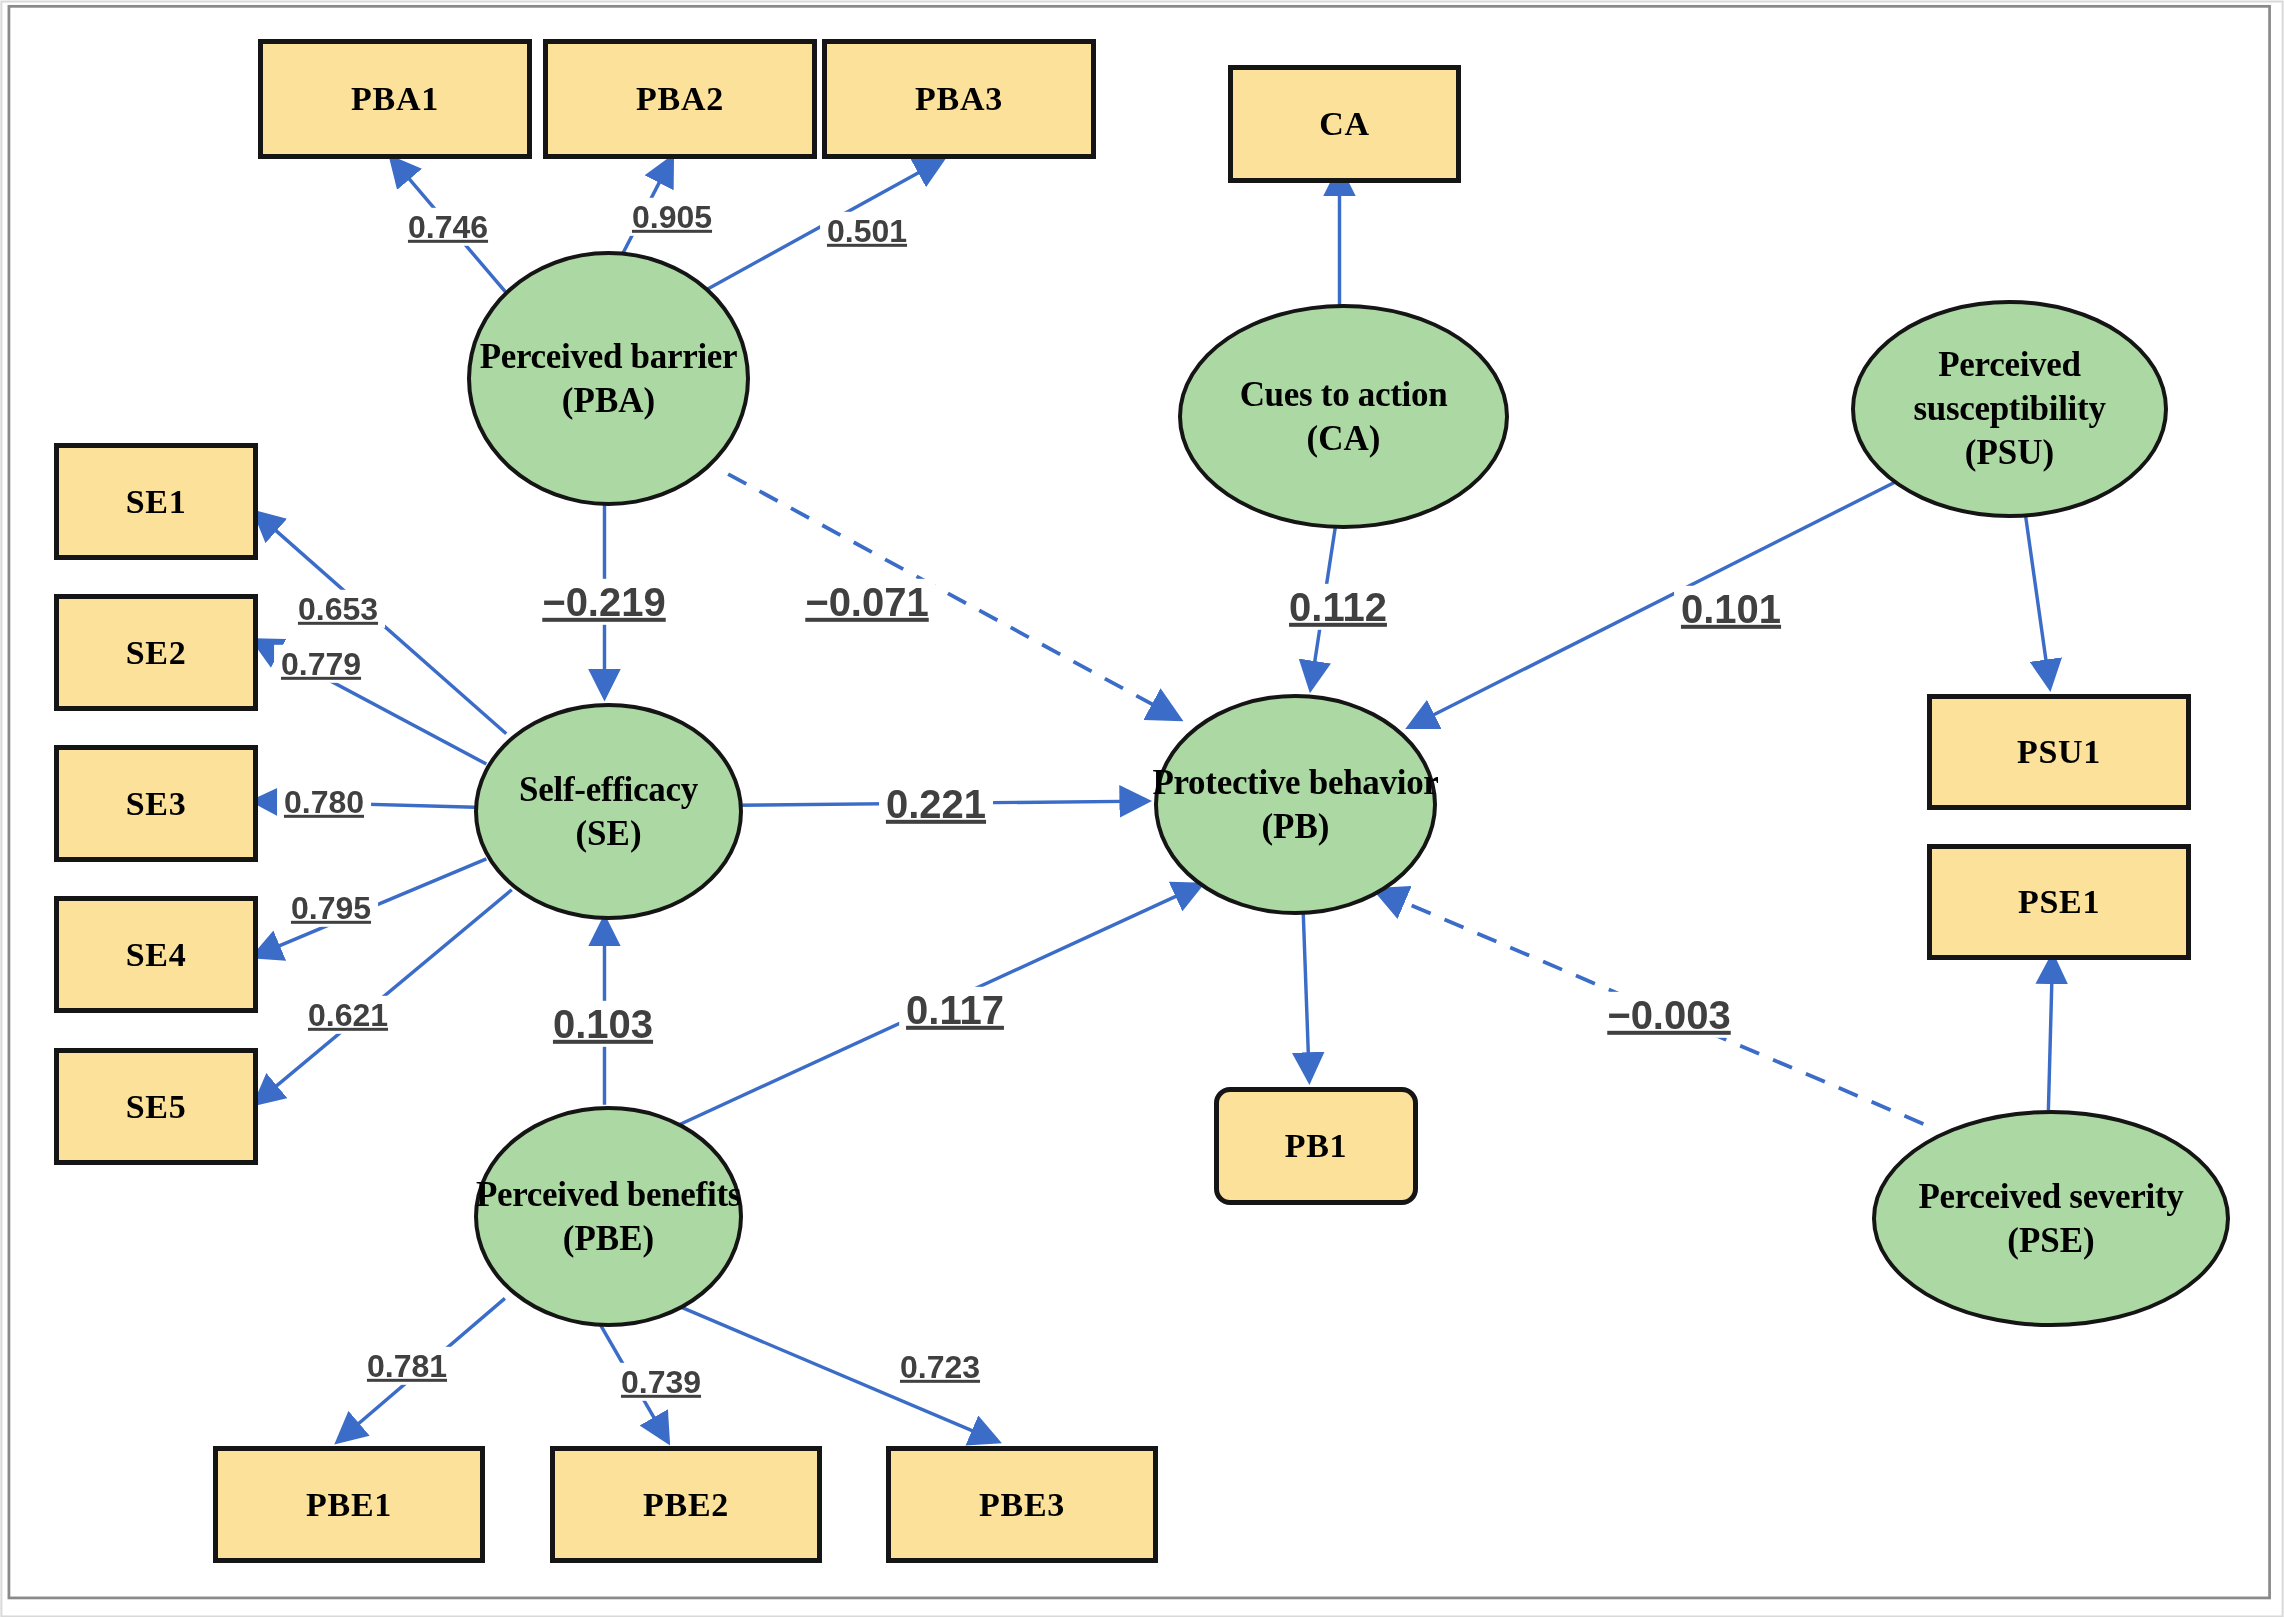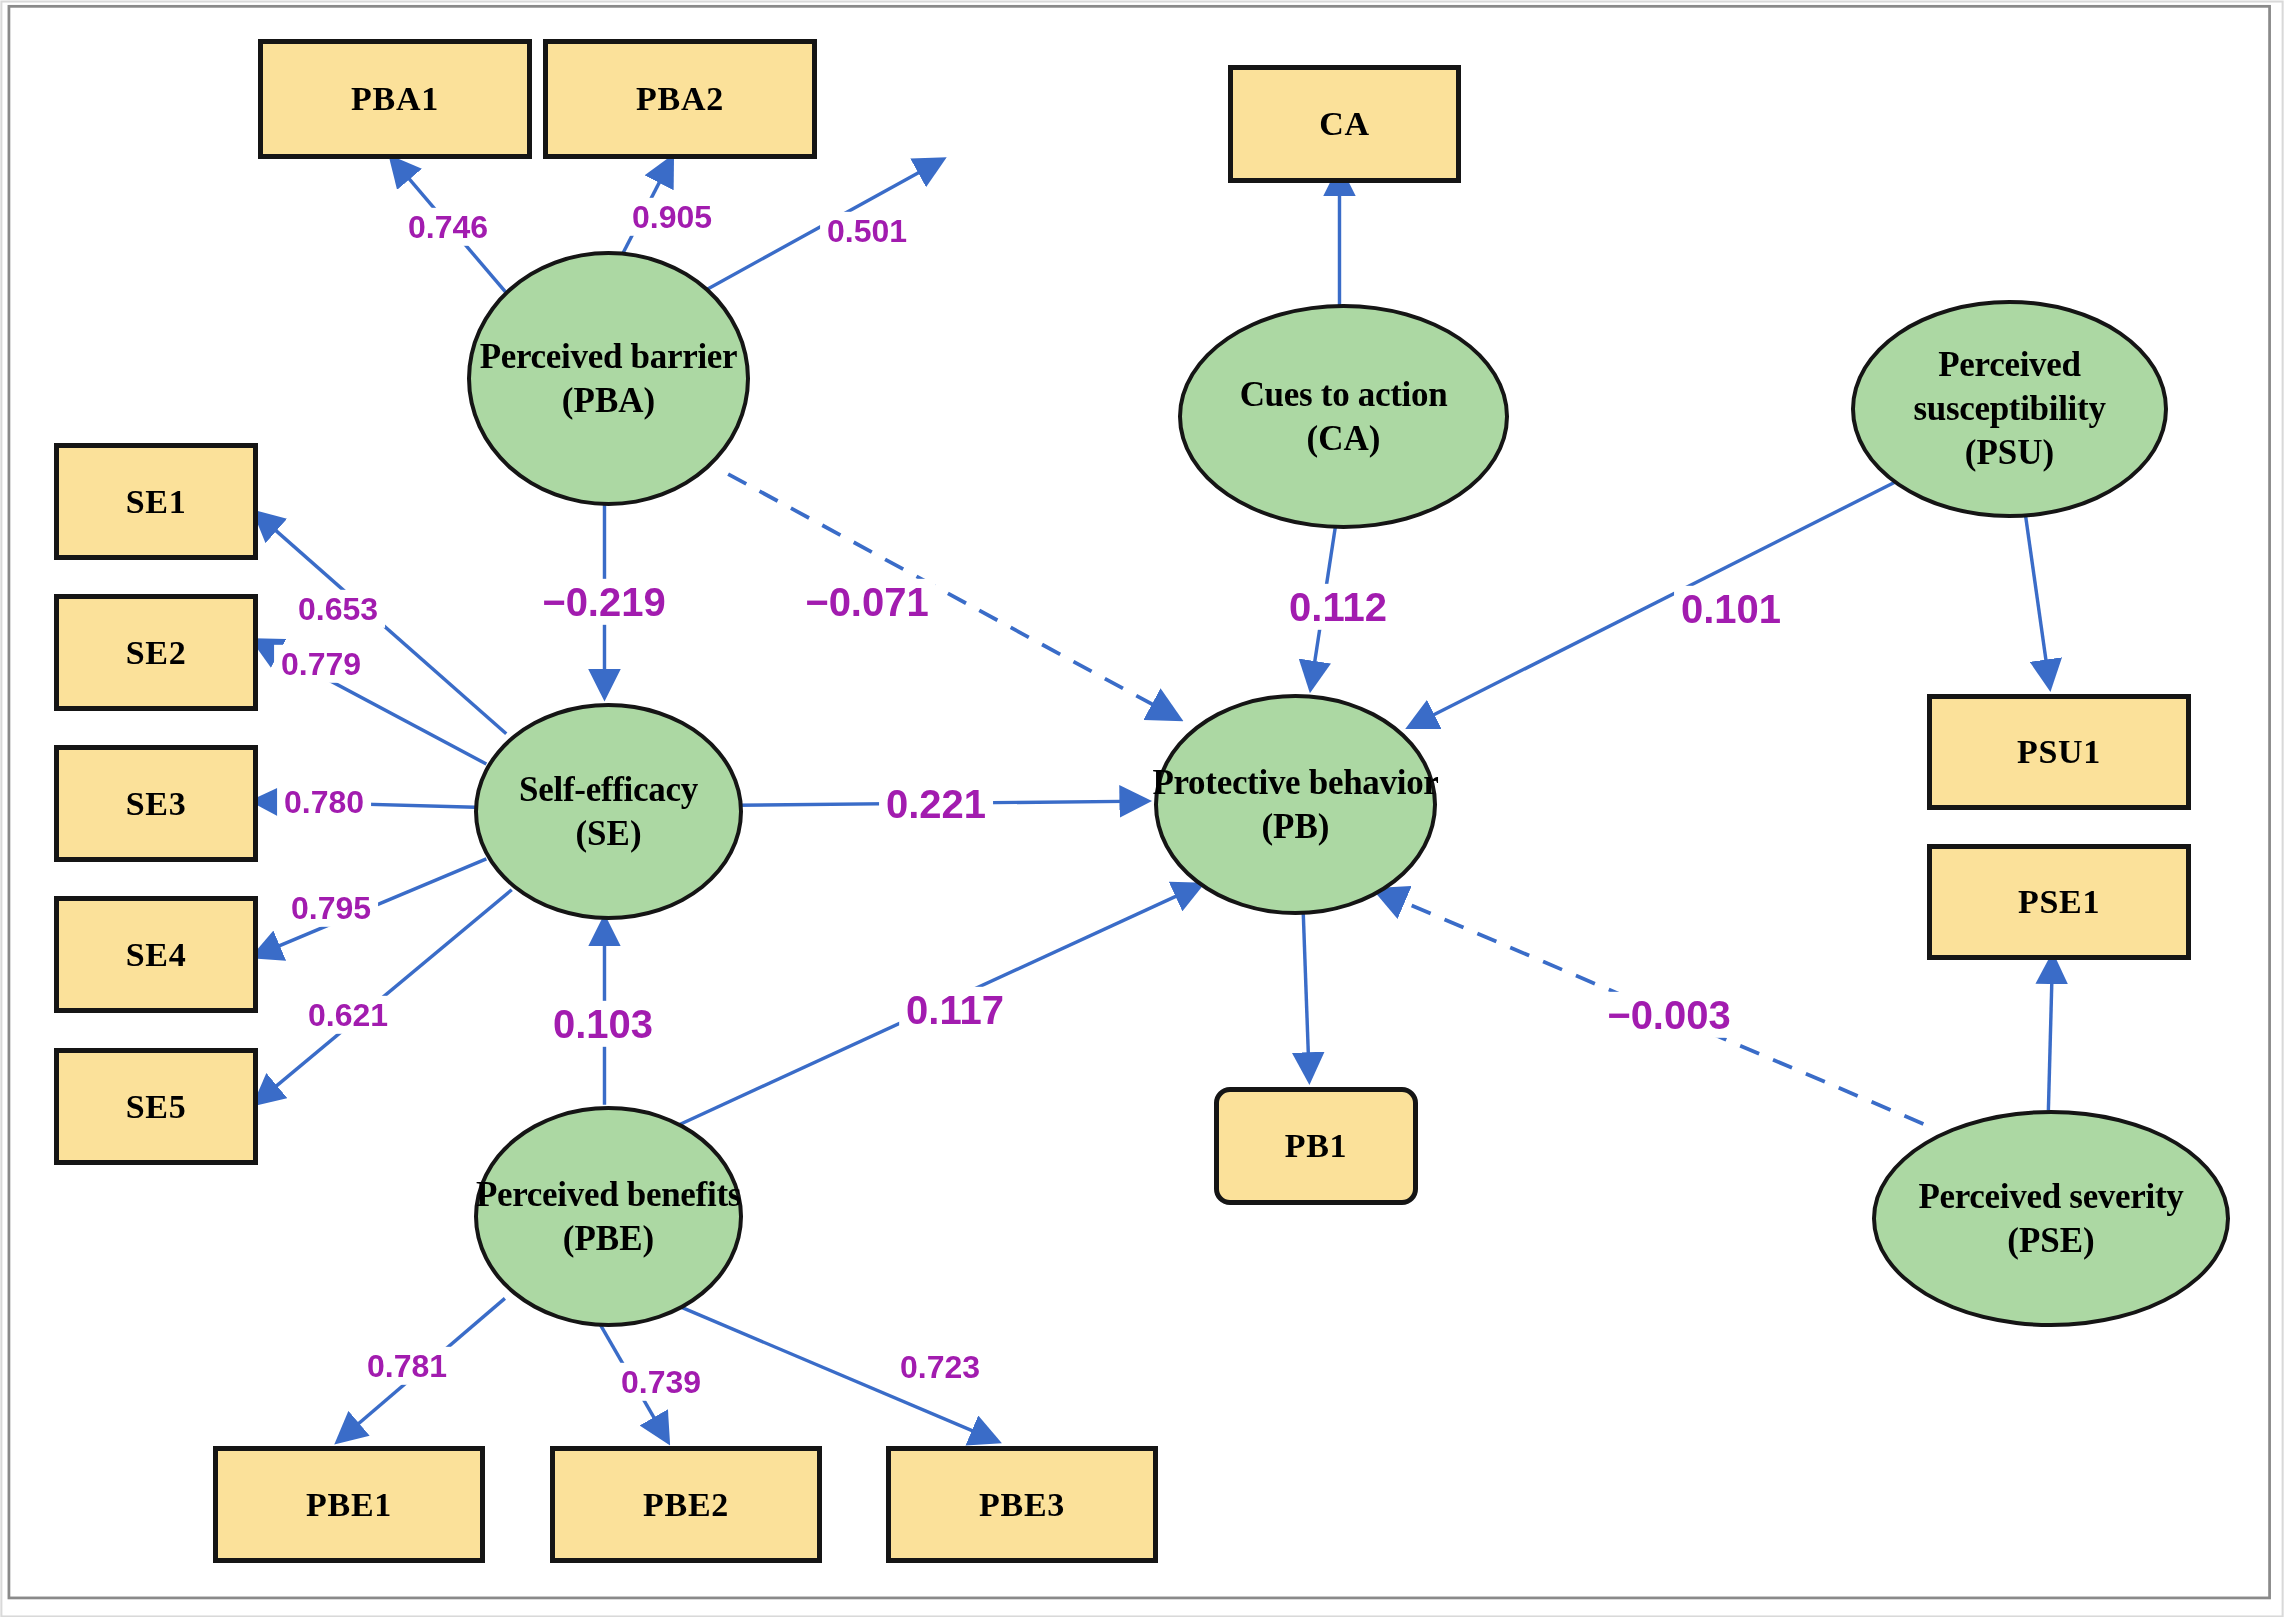--- a/index.html
+++ b/index.html
@@ -5,22 +5,22 @@
   html,body{margin:0;padding:0;background:#ffffff;}
   #canvas{position:relative;width:2284px;height:1618px;background:#ffffff;overflow:hidden;
           font-family:"Liberation Serif", serif;}
   #wires{position:absolute;left:0;top:0;z-index:1;}
   .node{position:absolute;z-index:2;display:flex;flex-direction:column;align-items:center;justify-content:center;
         text-align:center;color:#000000;font-weight:bold;}
   .obox{background:#FBE19A;border:5.5px solid #151515;font-size:34px;letter-spacing:0.7px;}
   .ellipse{background:#ACD8A3;border:4.8px solid #151515;border-radius:50%;line-height:1.25;}
   .ellipse .main{font-size:35px;letter-spacing:-0.3px;}
   .ellipse .sub{font-size:35px;}
-  .coef{position:absolute;z-index:3;transform:translate(-50%,-50%);color:#a21caf;background:#ffffff;
-        font-family:"Liberation Sans", sans-serif;font-weight:bold;padding:0.7px 6.9px;white-space:nowrap;}
+  .coef{position:absolute;z-index:3;transform:translate(-50%,-50%);color:#404040;background:#ffffff;
+        font-family:"Liberation Sans", sans-serif;font-weight:bold;padding:0.7px 6.9px;white-space:nowrap;text-decoration:underline;}
   .coef.load{font-size:32px;}
   .coef.path{font-size:40px;}
   .nowrap{white-space:nowrap;}
 </style>
 </head>
 <body>
 
 <div id="canvas">
 
   <svg id="wires" width="2284" height="1618" viewBox="0 0 3325 2355">
@@ -59,20 +59,21 @@
       <line x1="2762" y1="700" x2="2052" y2="1058" marker-end="url(#ah)"></line>
       <line x1="880" y1="1608" x2="880" y2="1337" marker-end="url(#ah)"></line>
       <line x1="965" y1="1648" x2="1748" y2="1288" marker-end="url(#ah)"></line>
       <line x1="1060" y1="690" x2="1716" y2="1046" stroke-dasharray="30 22" stroke-width="5.5" marker-end="url(#ah)"></line>
       <line x1="2800" y1="1636" x2="2004" y2="1296" stroke-dasharray="30 22" stroke-width="5.5" marker-end="url(#ah)"></line>
     </g>
   </svg>
 
   <div class="node obox" style="left:258px;top:39px;width:264px;height:110px;">PBA1</div>
   <div class="node obox" style="left:543px;top:39px;width:264px;height:110px;">PBA2</div>
+  <div class="node obox" style="left:822px;top:39px;width:264px;height:110px;">PBA3</div>
   <div class="node obox" style="left:1228px;top:65px;width:223px;height:108px;">CA</div>
 
   <div class="node obox" style="left:54px;top:443px;width:194px;height:107px;">SE1</div>
   <div class="node obox" style="left:54px;top:594px;width:194px;height:107px;">SE2</div>
   <div class="node obox" style="left:54px;top:745px;width:194px;height:107px;">SE3</div>
   <div class="node obox" style="left:54px;top:896px;width:194px;height:107px;">SE4</div>
   <div class="node obox" style="left:54px;top:1048px;width:194px;height:107px;">SE5</div>
 
   <div class="node obox" style="left:1927px;top:694px;width:254px;height:106px;">PSU1</div>
   <div class="node obox" style="left:1927px;top:844px;width:254px;height:106px;">PSE1</div>

